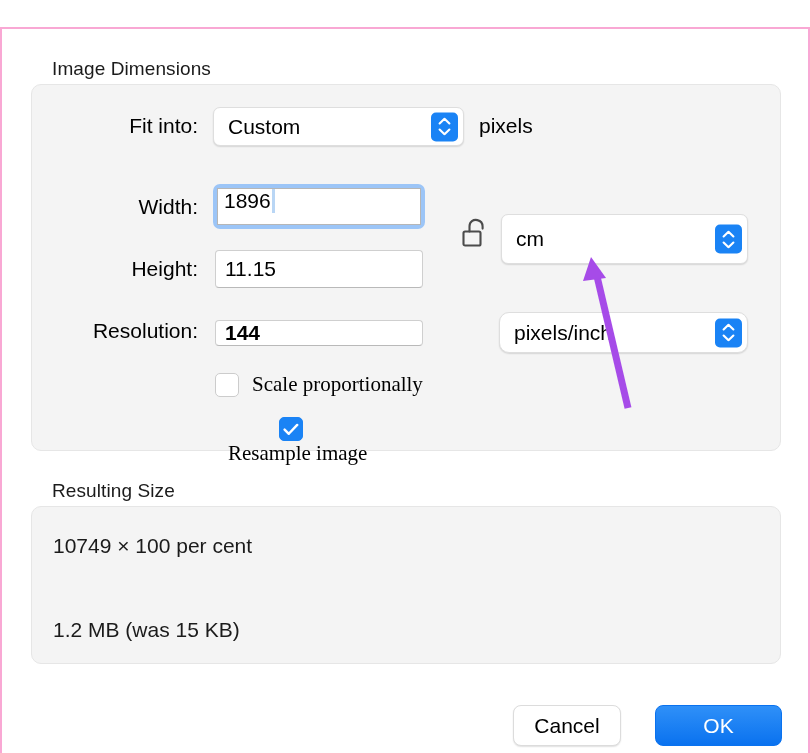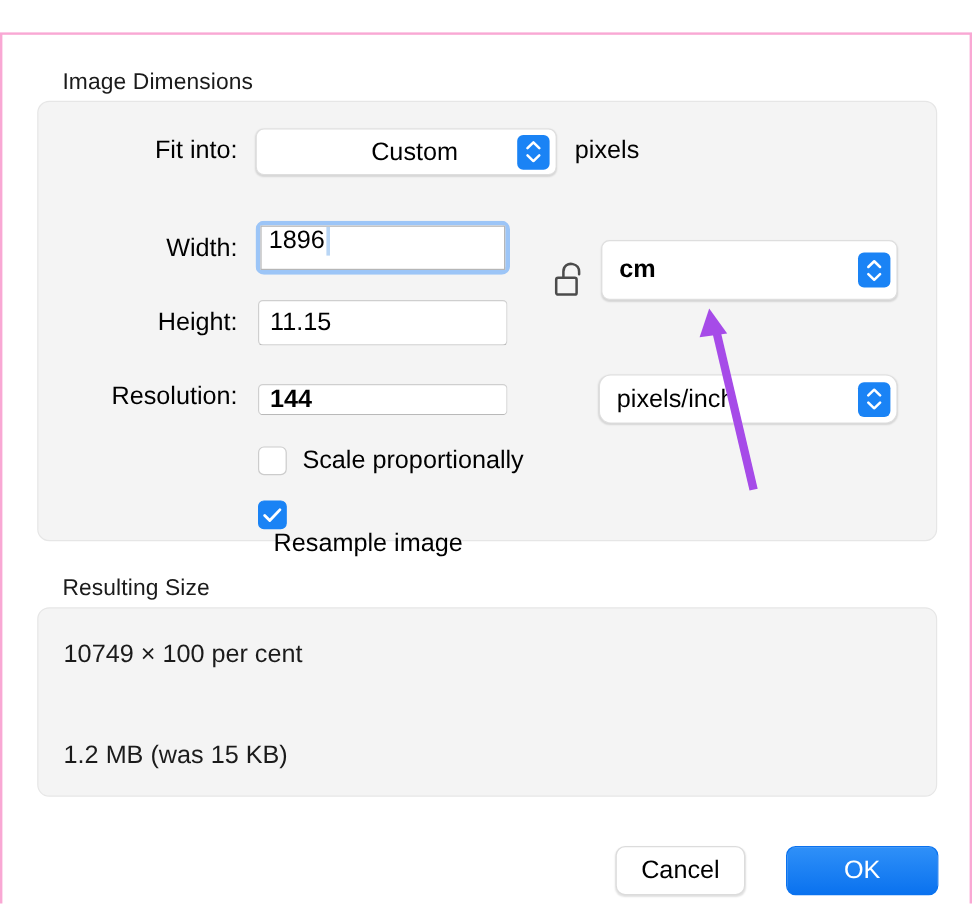--- a/index.html
+++ b/index.html
@@ -145,21 +145,22 @@
 
   
   .lock-icon {
     position: absolute;
   }
 
   
   .checkrow {
     position: absolute;
     display: flex;
-    align-items: flex-start;
+    align-items: center;
+    font-family: Liberation Serif, serif;
   }
   .checkbox {
     width: 24px;
     height: 24px;
     border-radius: 5px;
     box-sizing: border-box;
     flex: none;
   }
   .checkbox.off {
     background: #ffffff;
@@ -222,21 +223,21 @@
 <body>
 
 <div id="window">
 
   <div class="section-title" style="left:50px; top:29px;">Image Dimensions</div>
 
   <div class="panel" style="left:29px; top:55px; width:750px; height:367px;"></div>
 
   <div class="field-label" style="left:0px; top:85px; width:196px;">Fit into:</div>
 
-  <div class="popup" style="left:211px; top:78px; width:251px; height:39px;justify-content:center;">
+  <div class="popup" style="left:211px; top:78px; width:251px; height:39px;">
     <span class="popup-label">Custom</span>
     <span class="stepper">
       <svg width="13" height="8" viewBox="0 0 13 8">
           <path d="M1.6 6 L6.5 1.2 L11.4 6" fill="none" stroke="#ffffff" stroke-width="2.1" stroke-linecap="round" stroke-linejoin="round"></path>
         </svg>
       <svg width="13" height="8" viewBox="0 0 13 8">
           <path d="M1.6 2 L6.5 6.8 L11.4 2" fill="none" stroke="#ffffff" stroke-width="2.1" stroke-linecap="round" stroke-linejoin="round"></path>
         </svg>
     </span>
   </div>
@@ -253,21 +254,21 @@
     </span>
   </div>
 
   <span class="lock-icon" style="left:459px; top:188px;">
     <svg width="28" height="32" viewBox="0 0 28 32">
       <rect x="2.5" y="14.5" width="17" height="14" rx="1.6" fill="none" stroke="#4b4b4b" stroke-width="2.1"></rect>
       <path d="M8.5 14.5 V9.2 C8.5 4.6 12.3 2.2 16.4 3.1 C19.8 3.9 21.6 6.6 21.6 9.5 V11.6" fill="none" stroke="#4b4b4b" stroke-width="2.1" stroke-linecap="round"></path>
     </svg>
   </span>
 
-  <div class="popup" style="left:499px; top:171px; width:247px; height:50px;font-weight:bold;">
+  <div class="popup" style="left:499px; top:185px; width:247px; height:50px;">
     <span class="popup-label">cm</span>
     <span class="stepper">
       <svg width="13" height="8" viewBox="0 0 13 8">
           <path d="M1.6 6 L6.5 1.2 L11.4 6" fill="none" stroke="#ffffff" stroke-width="2.1" stroke-linecap="round" stroke-linejoin="round"></path>
         </svg>
       <svg width="13" height="8" viewBox="0 0 13 8">
           <path d="M1.6 2 L6.5 6.8 L11.4 2" fill="none" stroke="#ffffff" stroke-width="2.1" stroke-linecap="round" stroke-linejoin="round"></path>
         </svg>
     </span>
   </div>

